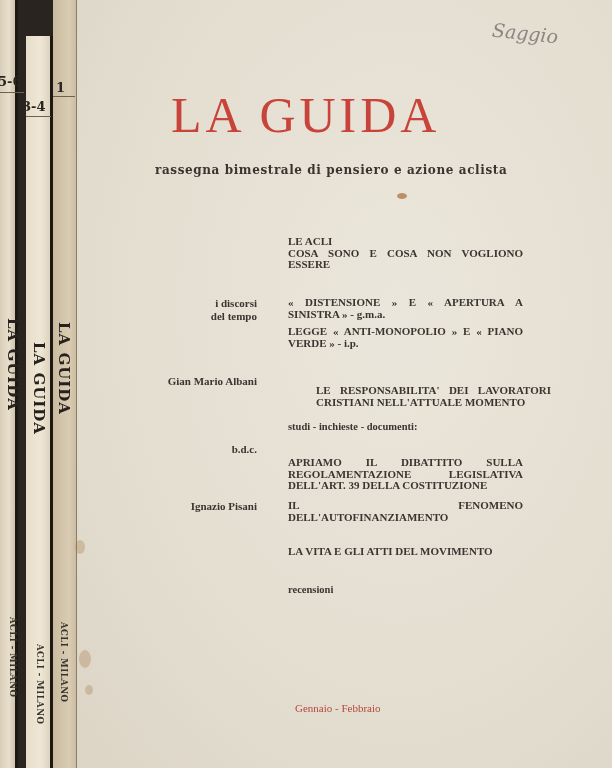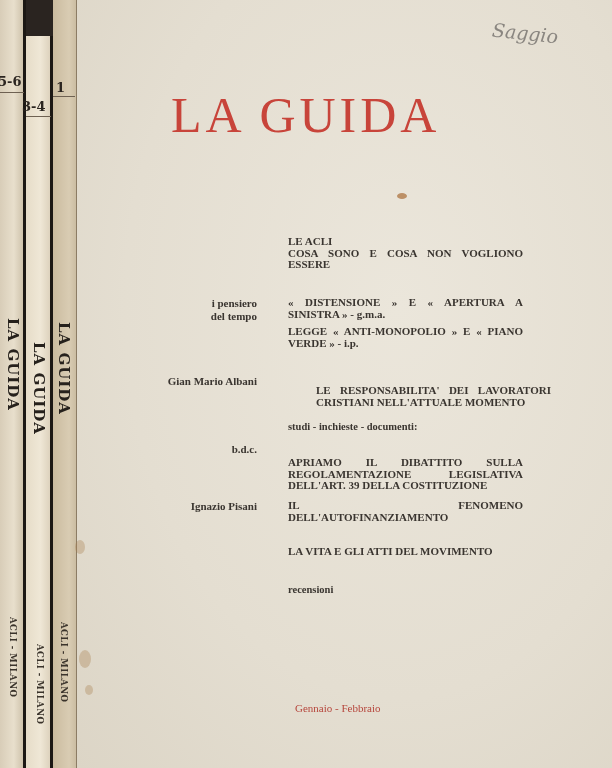--- a/index.html
+++ b/index.html
@@ -1,18 +1,18 @@
 <!DOCTYPE html>
 <html><head>
 <meta charset="utf-8">
 <style>
   html, body { margin:0; padding:0; }
   body { width:612px; height:768px; position:relative; overflow:hidden; background:#2a2420; font-family:"DejaVu Serif", serif; }
   .spine { position:absolute; top:0; height:768px; box-sizing:border-box; }
-  .spine-3 { left:0; width:26px; background:linear-gradient(90deg,#d8cdb8,#e8dfcc 60%,#cfc3ac); border-right:3px solid #1c1814; }
+  .spine-3 { left:0; width:18px; background:linear-gradient(90deg,#d8cdb8,#e8dfcc 60%,#cfc3ac); border-right:3px solid #1c1814; }
   .spine-2 { left:26px; width:27px; background:linear-gradient(90deg,#e6dcc8,#efe7d6 60%,#ddd2bd); border-right:3px solid #1c1814;margin-top:36px; }
   .spine-1 { left:53px; width:24px; background:linear-gradient(90deg,#cabb9f,#d9ccb3 70%,#cbbda2); border-right:1px solid #8c7c64; }
   .spine-num { position:absolute; font-family:"DejaVu Serif", serif; font-weight:bold; color:#2b2520; font-size:13px; white-space:nowrap; }
   .spine-year { position:absolute; font-family:"DejaVu Serif", serif; font-weight:bold; color:#2b2520; font-size:10px;padding-left:32px; }
   .spine-rule { position:absolute; height:1px; background:#6e6152; }
   .spine-title { position:absolute; writing-mode:vertical-rl; font-family:"DejaVu Serif", serif; font-weight:bold; color:#26211c; font-size:15px; letter-spacing:1px; white-space:nowrap; }
   .spine-pub { position:absolute; writing-mode:vertical-rl; font-family:"DejaVu Serif", serif; font-weight:bold; color:#3a332b; font-size:8.5px; letter-spacing:0.5px; white-space:nowrap; }
   .cover { position:absolute; left:77px; top:0; width:535px; height:768px;
     background: radial-gradient(ellipse at 60% 40%, #ebe6db 0%, #e4ded1 60%, #dcd5c6 100%); }
   .stain { position:absolute; border-radius:50%; background:rgba(170,130,80,0.35); }
@@ -51,27 +51,28 @@
   <div class="spine-pub" style="left:6px;top:622px;">ACLI - MILANO</div>
 </div>
 
 <div class="cover">
   <div class="stain" style="left:-2px;top:540px;width:10px;height:14px;"></div>
   <div class="stain" style="left:2px;top:650px;width:12px;height:18px;"></div>
   <div class="stain" style="left:8px;top:685px;width:8px;height:10px;"></div>
 
   <div class="handwriting">Saggio</div>
   <div class="title">LA GUIDA</div>
+  <div class="subtitle">rassegna bimestrale di pensiero e azione aclista</div>
   <div class="ornament"></div>
 
   <div class="toc">
     <div class="entry-right" style="top:236px;white-space:pre-line;">LE ACLI
 COSA SONO E COSA NON VOGLIONO ESSERE</div>
 
-    <div class="entry-left" style="left:94px;top:297px;width:86px;white-space:pre-line;">i pensiero
+    <div class="entry-left" style="left:94px;top:297px;width:86px;white-space:pre-line;">i discorsi
 del tempo</div>
     <div class="entry-right" style="top:297px;">« DISTENSIONE » E « APERTURA A SINISTRA » - g.m.a.</div>
 
     <div class="entry-right" style="top:326px;">LEGGE « ANTI-MONOPOLIO » E « PIANO VERDE » - i.p.</div>
 
     <div class="entry-left" style="left:60px;top:375px;width:120px;">Gian Mario Albani</div>
     <div class="entry-right" style="top:385px;margin-left:28px;">LE RESPONSABILITA' DEI LAVORATORI CRISTIANI NELL'ATTUALE MOMENTO</div>
 
     <div class="entry-right" style="top:421px;font-size:10.5px;">studi - inchieste - documenti:</div>
 

